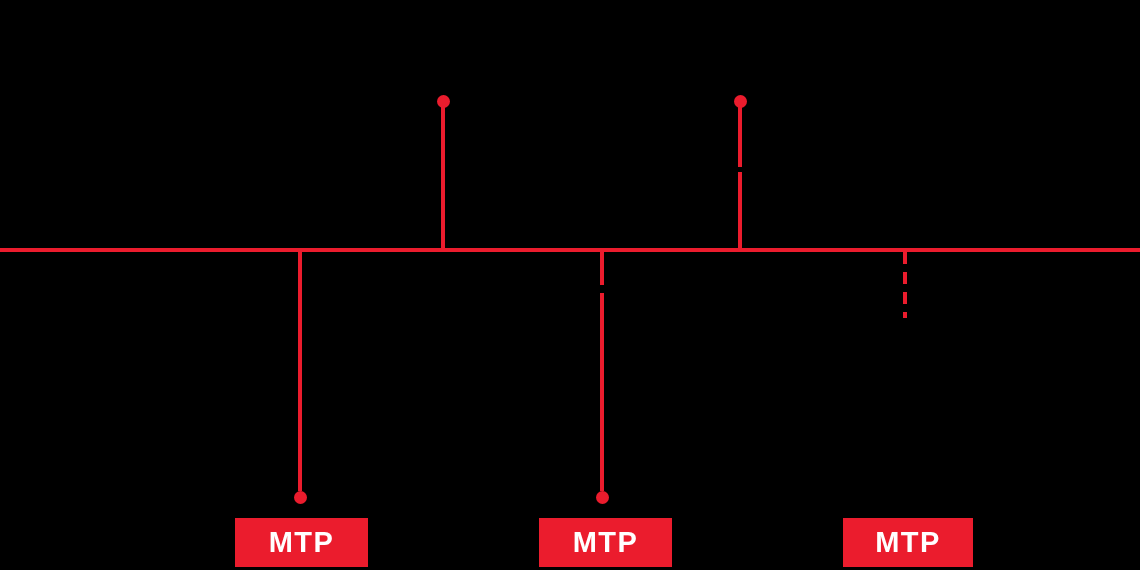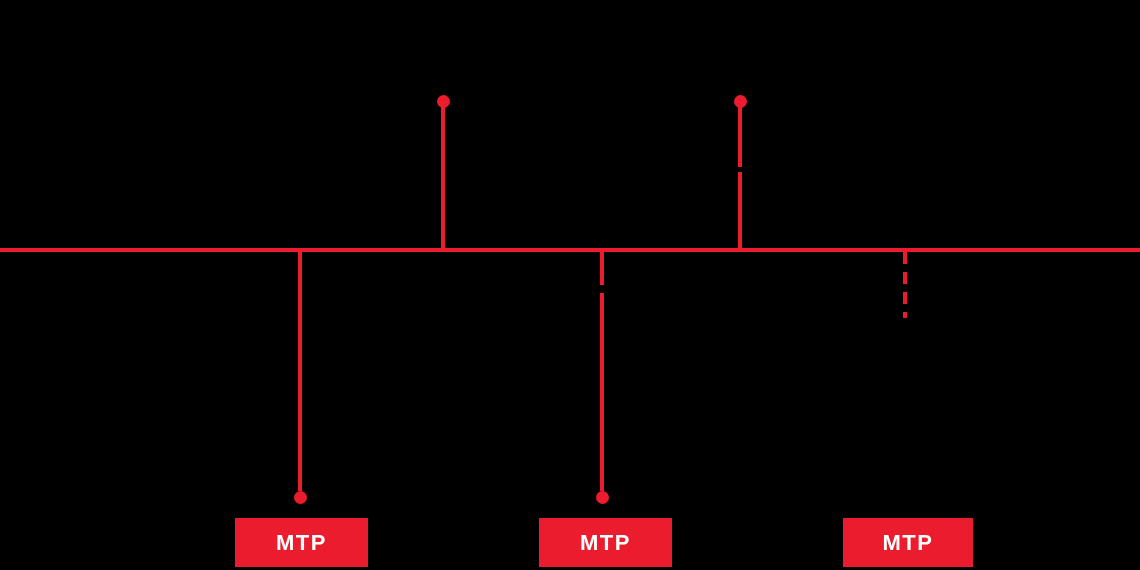--- a/index.html
+++ b/index.html
@@ -40,21 +40,21 @@
     position: absolute;
     top: 518px;
     height: 49px;
     background: var(--accent, #EB1C2D);
     display: flex;
     align-items: center;
     justify-content: center;
   }
   .mtp .label {
     color: var(--label-text, #FFFFFF);
-    font-size: 22px;
+    font-size: 29px;
     font-weight: 600;
     letter-spacing: 1.5px;
     line-height: 1;
     text-align: center;
   }
 </style>
 </head>
 <body>
 
 <div class="stage">

